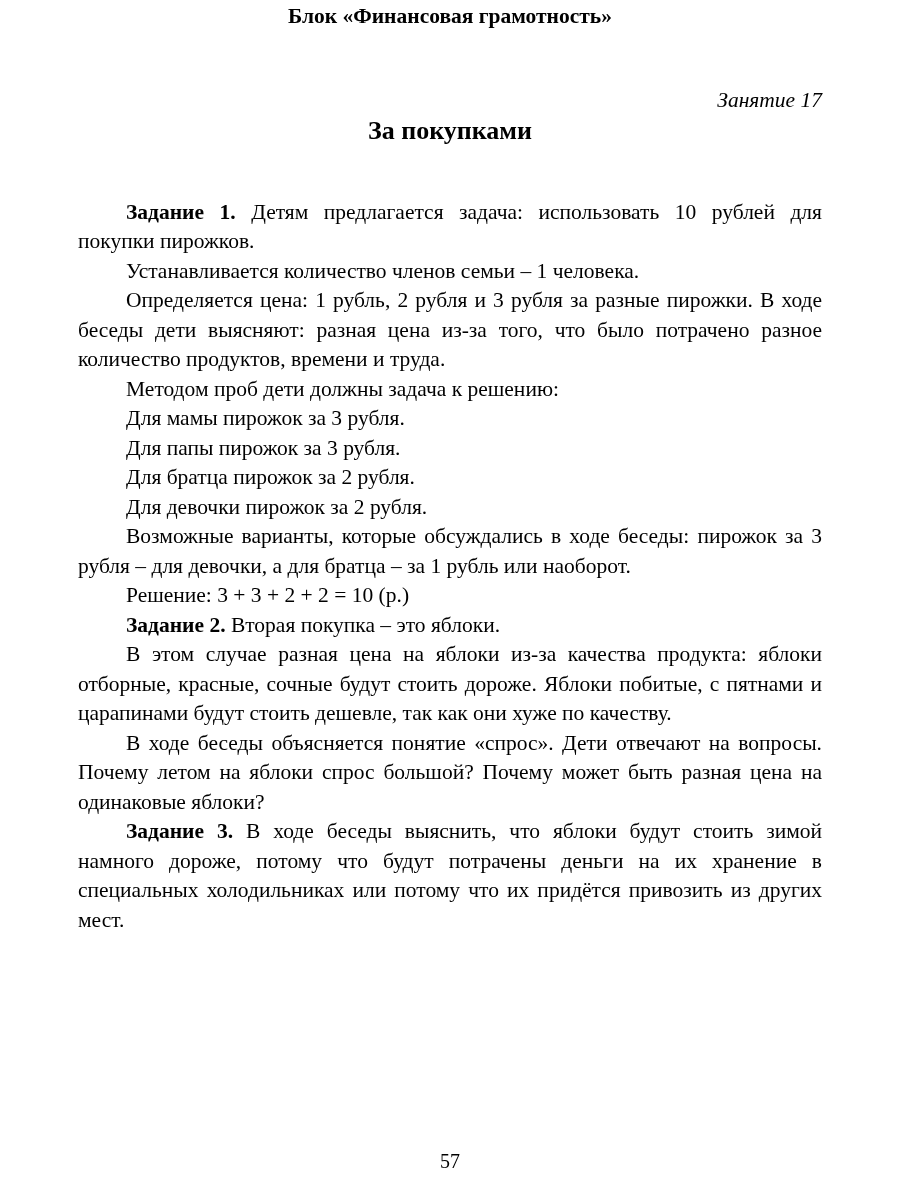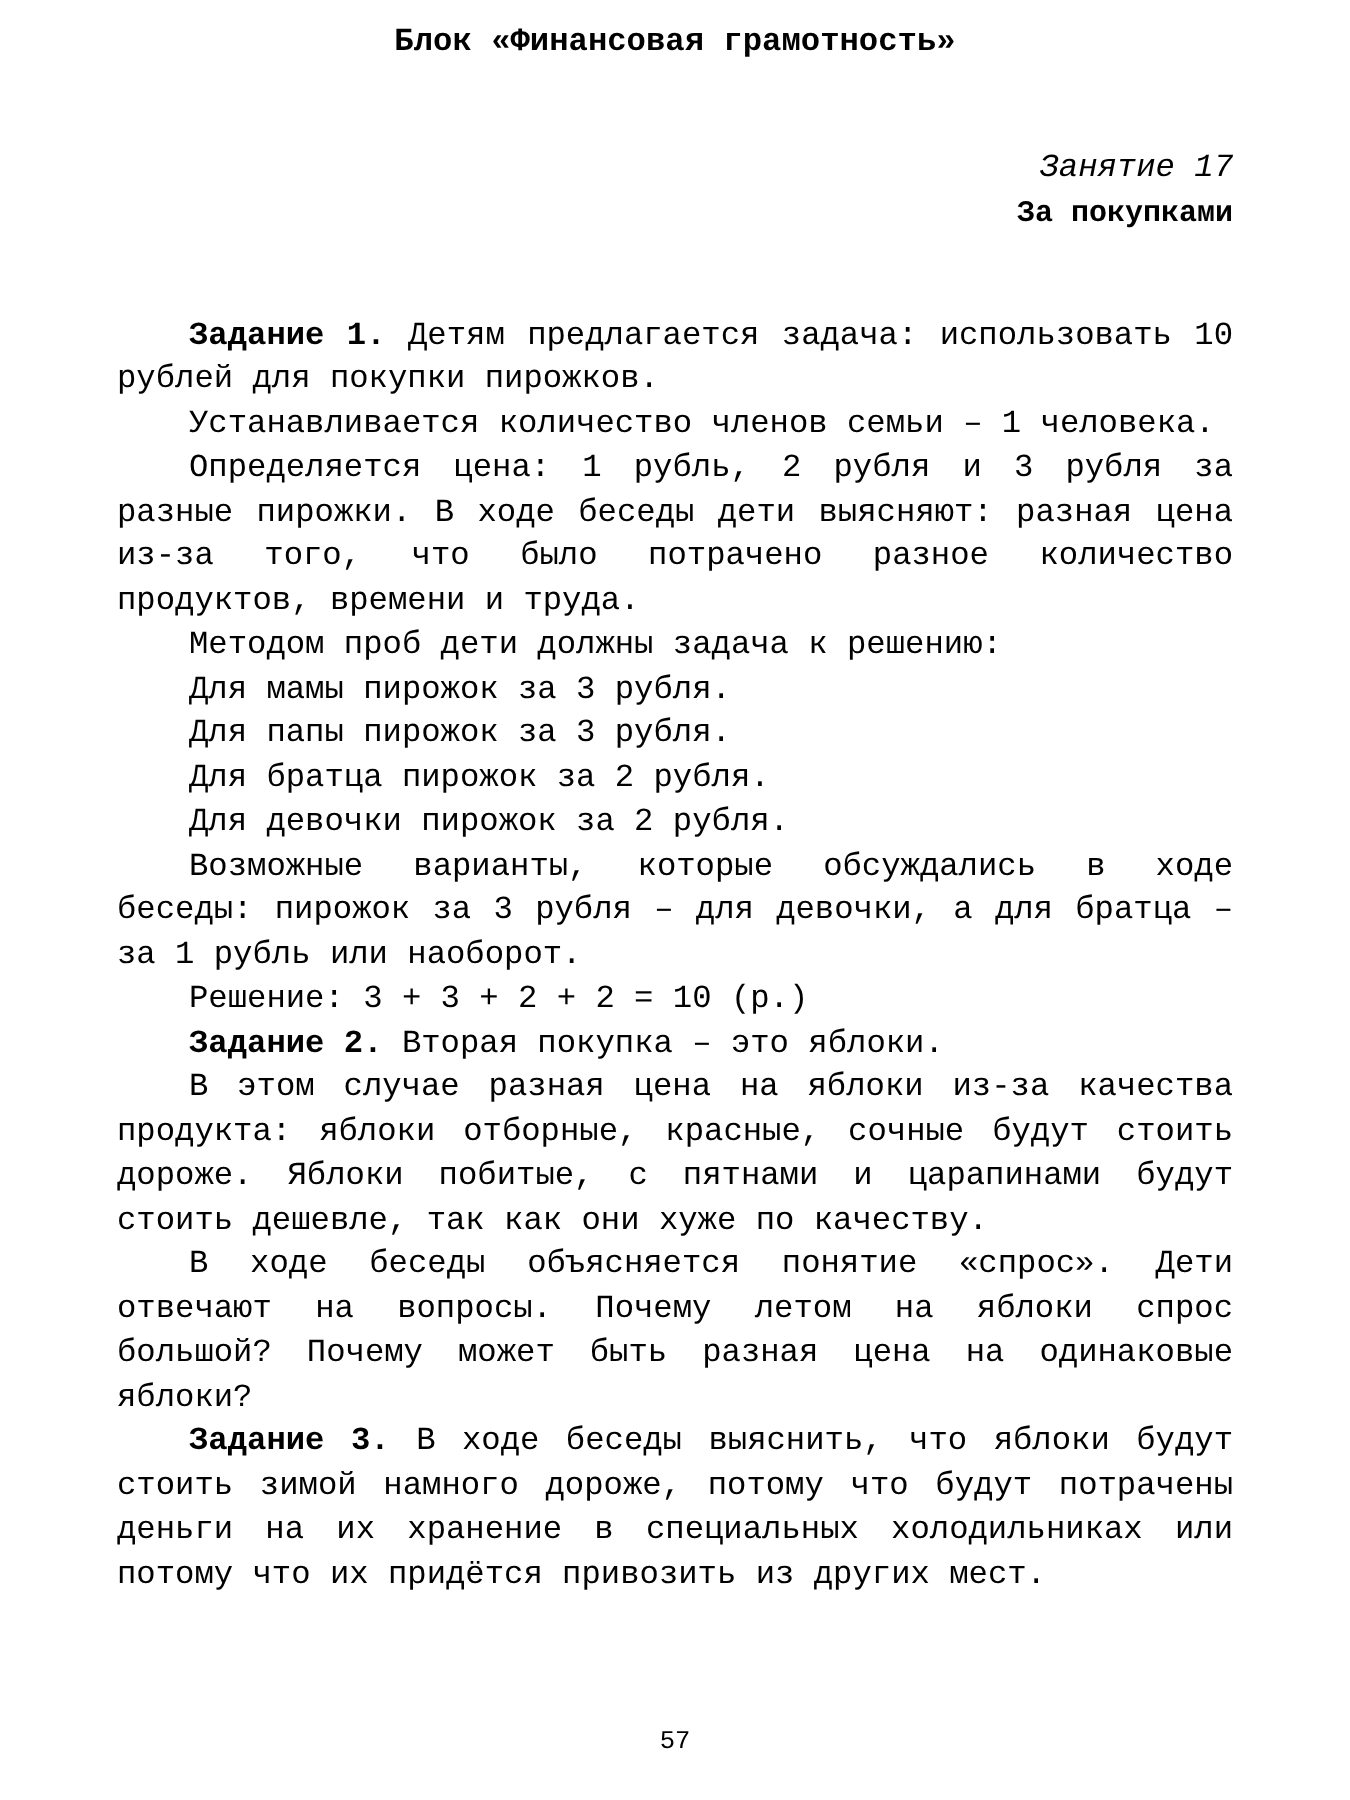--- a/index.html
+++ b/index.html
@@ -7,57 +7,57 @@
     padding: 0;
     background: #ffffff;
   }
   .page {
     width: 900px;
     height: 1200px;
     position: relative;
     box-sizing: border-box;
     background: #ffffff;
     color: #000000;
-    font-family: Liberation Mono, monospace;
+    font-family: Liberation Serif, serif;
     font-size: 21.5px;
     line-height: 29.5px;
-    padding: 14px 78px 0 78px;
+    padding: 2px 78px 0 78px;
     overflow: hidden;
   }
   .running-header {
     text-align: center;
     font-weight: bold;
     font-size: 21.5px;
   }
   .lesson-title {
     text-align: right;
     font-style: italic;
     margin-top: 54px;
   }
   .lesson-subtitle {
-    text-align: right;
+    text-align: center;
     font-weight: bold;
-    font-size: 20px;
+    font-size: 26px;
     margin-top: 1px;
   }
   .body-text {
     margin-top: 52px;
     text-align: justify;
   }
   .para {
     margin: 0;
     text-indent: 48px;
   }
   .page-number {
     position: absolute;
     left: 0;
     right: 0;
     bottom: 24px;
     text-align: center;
-    font-size: 17px;
+    font-size: 20px;
   }
 </style>
 </head>
 <body>
 
 <div class="page">
   <div class="running-header">Блок «Финансовая грамотность»</div>
 
   <div class="lesson-title">Занятие 17</div>
 

